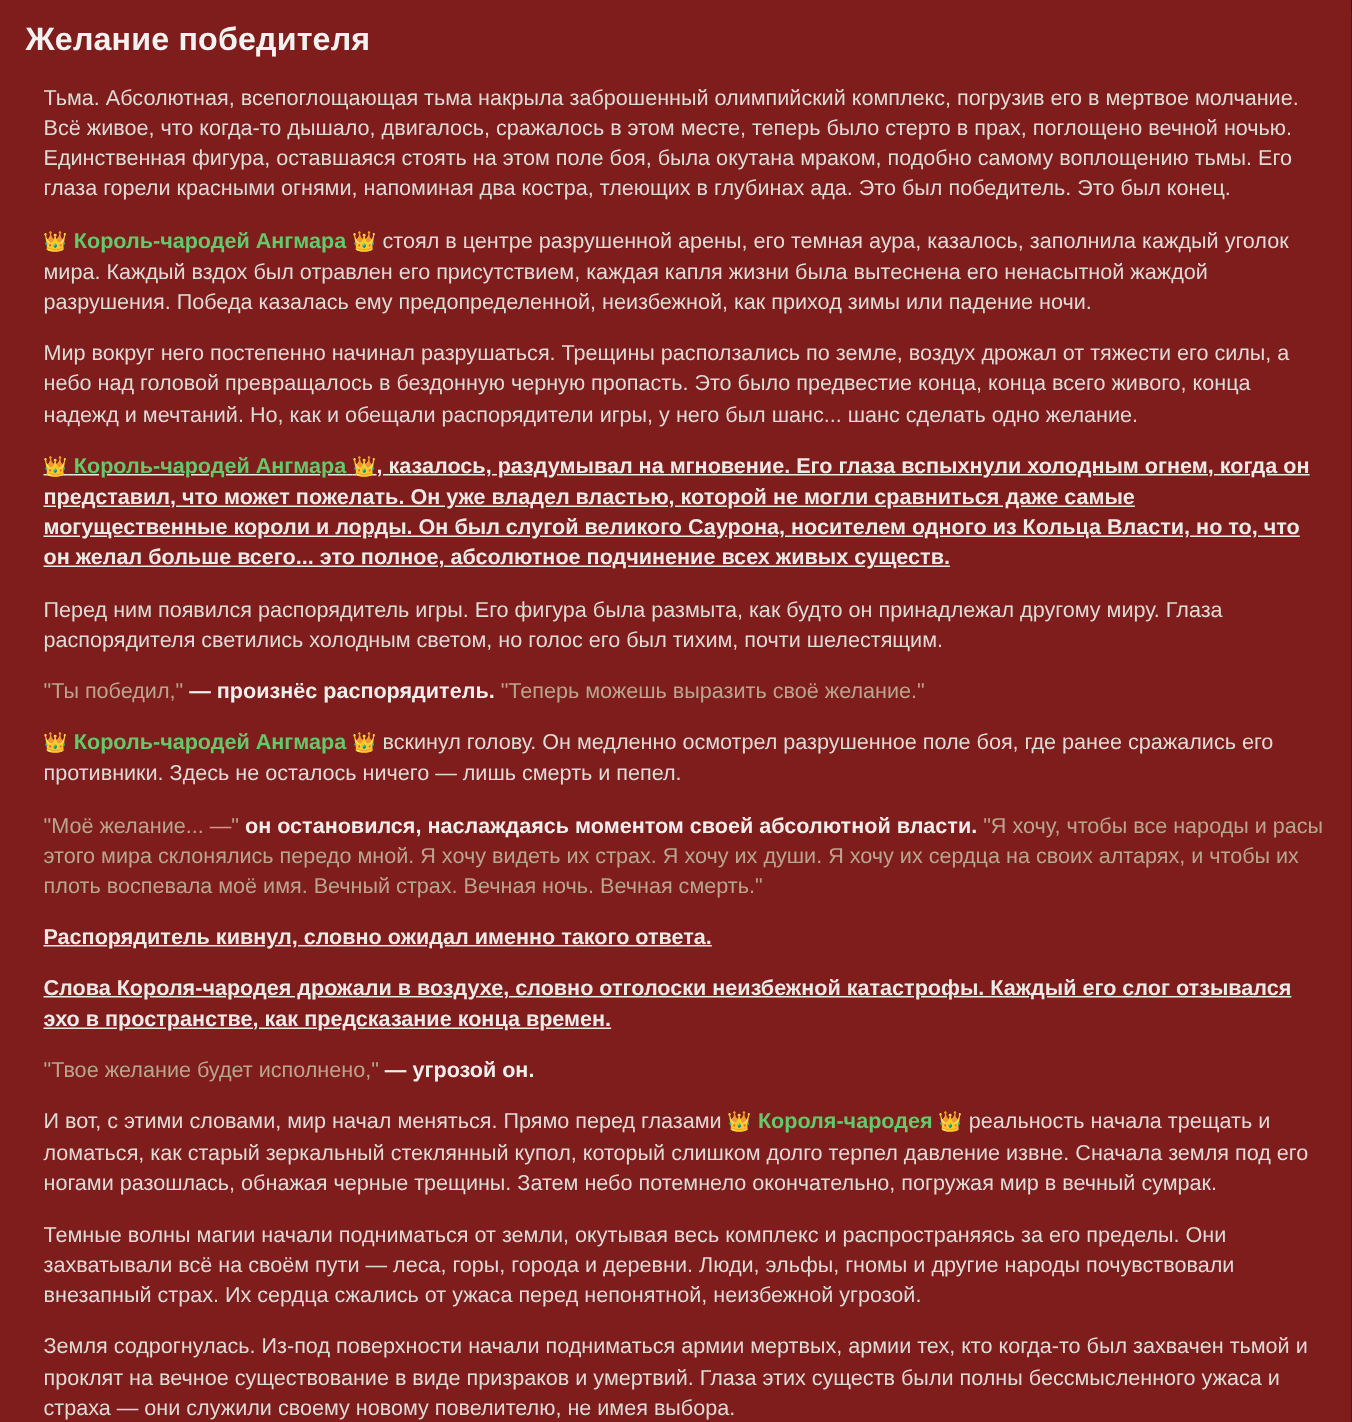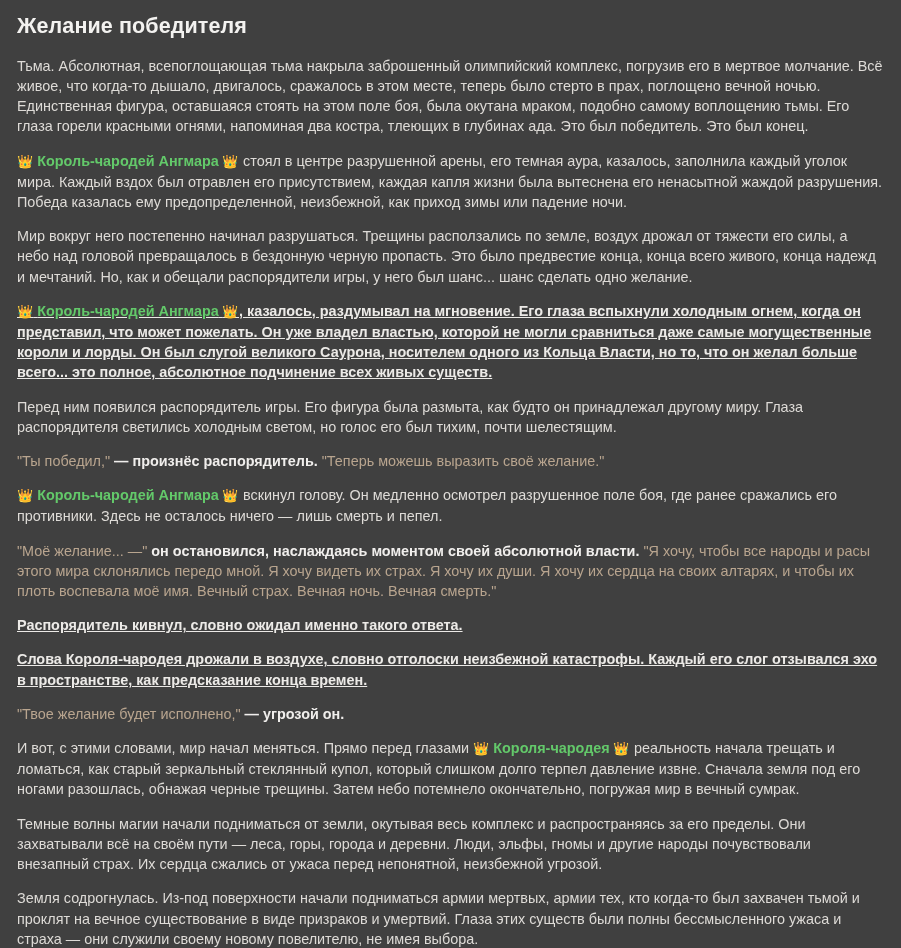--- a/index.html
+++ b/index.html
@@ -37,40 +37,41 @@
     border-radius: 50%;
     border-right-color: transparent;
     border-top-color: transparent;
     opacity: .85;
   }
 
   .page {
     position: relative;
     width: 901px;
     height: 948px;
-    background: #404040;
+    background: #7f1d1d;
     padding: 14px 18px 0 17px;
   }
 
   .doc-title {
     font-size: 21.5px;
     font-weight: bold;
     color: #f3f2f0;
     letter-spacing: .1px;
     line-height: 1.2;
     margin-bottom: 16px;
   }
 
   .para {
     font-size: 14.4px;
     line-height: 20.2px;
     color: #dedbd7;
     margin-bottom: 14px;
     text-align: left;
     max-width: 866px;
+    margin-left: 12px;
   }
 
   .para.bold { font-weight: bold; color: #eceae7; text-decoration: underline; }
 
   
   .char {
     color: #63c96a;
     font-weight: bold;
   }
 

